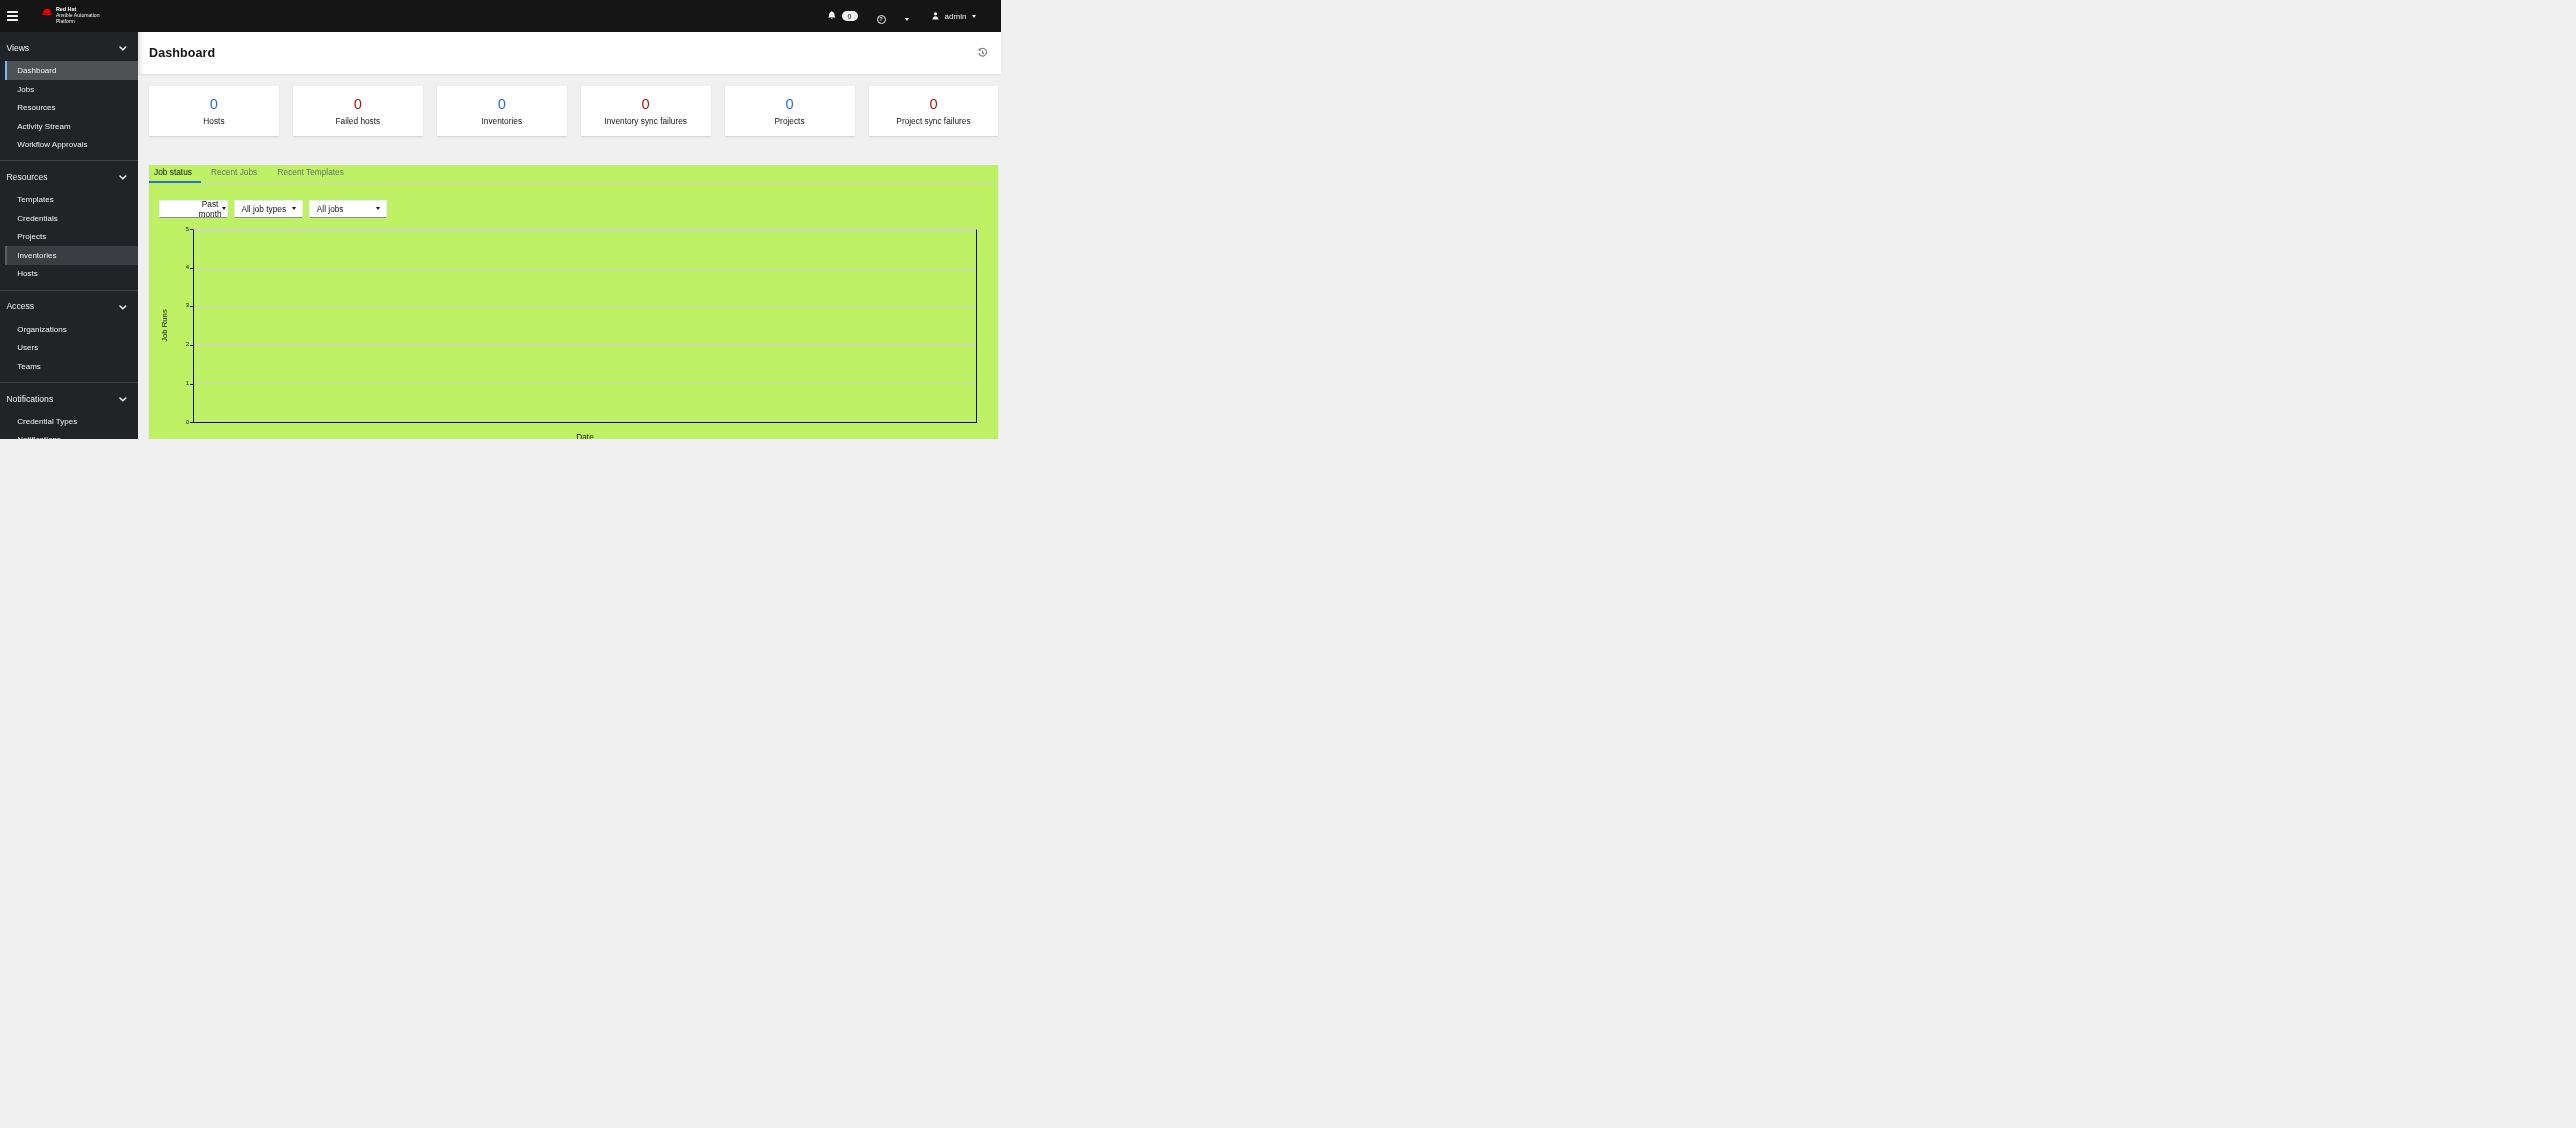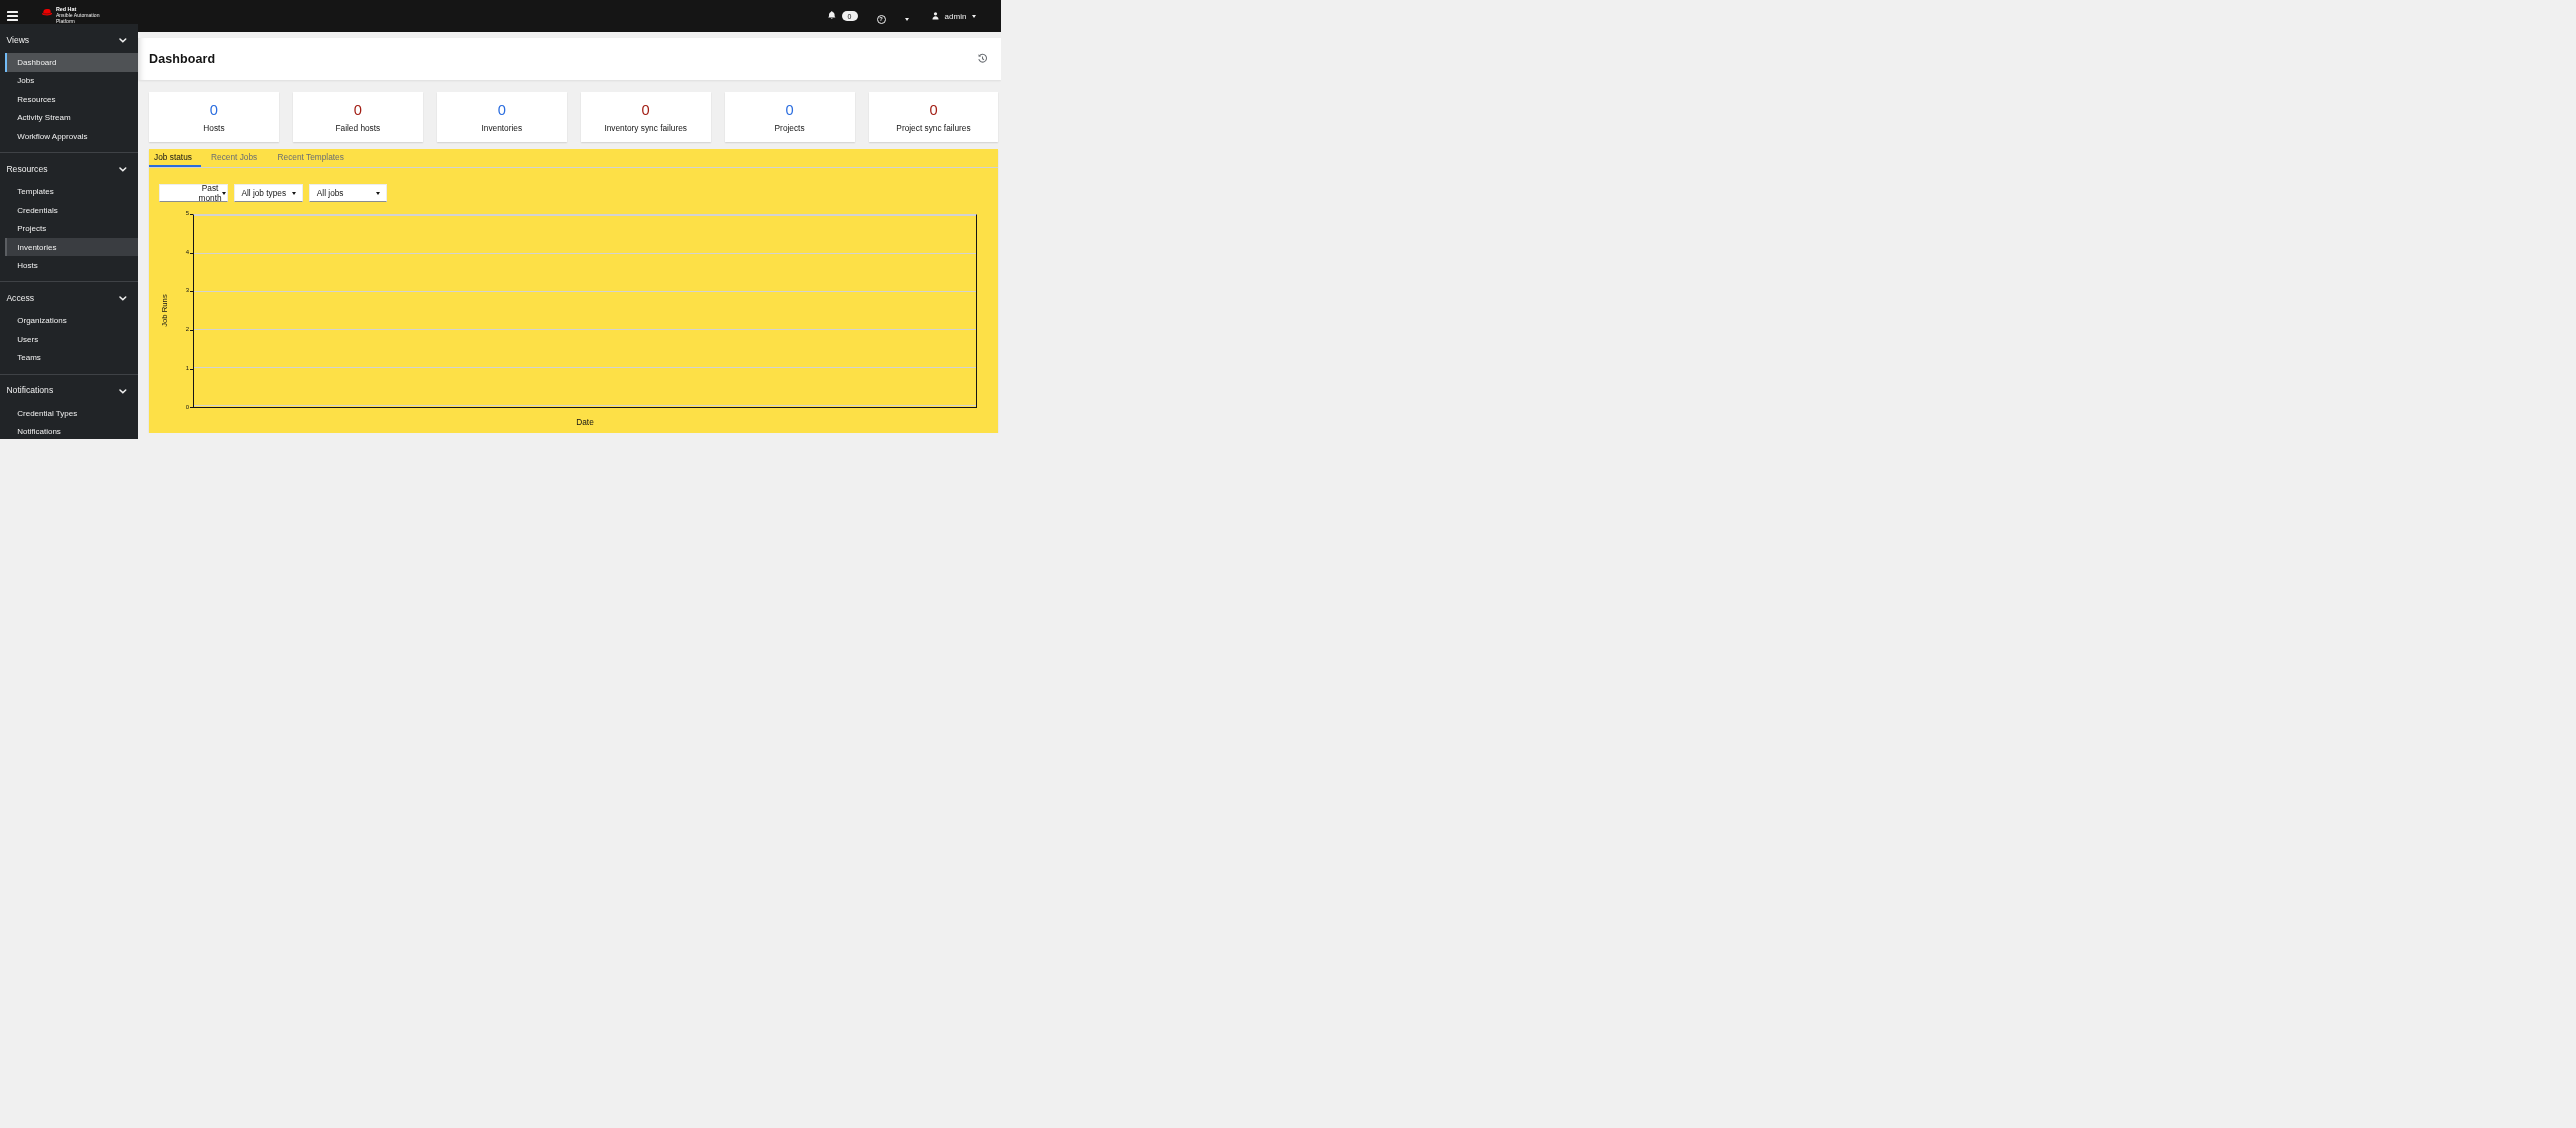--- a/index.html
+++ b/index.html
@@ -21,21 +21,21 @@
     font-size:7px; display:inline-flex; align-items:center; justify-content:center; margin-left:4.5px; padding:0 4.5px; }
   .help-circle { width:9px; height:9px; border:1px solid #f0f0f0; border-radius:50%;
     display:inline-flex; align-items:center; justify-content:center; font-size:5.7px; font-weight:700; color:#f0f0f0; }
   .help-circle::before { content:'?'; }
   .caret { width:0; height:0; border-left:2.9px solid transparent; border-right:2.9px solid transparent;
     border-top:3.2px solid #f0f0f0; display:inline-block; }
   .gap30 { width:19px; } .gap34 { width:22px; }
   .username { font-size:8px; color:#f0f0f0; margin:0 5.1px; }
 
   
-  .layout { display:flex; height:407px;align-items:center; }
+  .layout { display:flex; height:407px; }
 
   
   .sidebar { width:138px; flex:0 0 138px; background:#212427; overflow:hidden; }
   .nav-group { padding-top:7.7px; }
   .group-title { width:100%; background:none; border:none; cursor:pointer;
     display:flex; align-items:center; padding:3.2px 11.5px 3.2px 6.4px; }
   .group-label { font-size:8.6px; color:#f0f0f0; line-height:11.5px; }
   .chev { margin-left:auto; display:flex; }
   .nav-group ul { list-style:none; margin:3.8px 0 6.4px 0; }
   .nav-item { height:18.5px; display:flex; align-items:center; margin-left:5.1px;
@@ -57,21 +57,21 @@
   
   .cards { display:flex; gap:14px; }
   .card { flex:1; background:#fff; height:50px; box-shadow:0 0.6px 1.3px rgba(3,3,3,.13);
     display:flex; flex-direction:column; align-items:center; justify-content:center; cursor:pointer; padding-top:1.3px; }
   .card-num { font-size:14.7px; line-height:16.6px; }
   .num-blue { color:#2b6ddf; }
   .num-red  { color:#a21e14; }
   .card-label { font-size:8.3px; color:#151515; margin-top:3.8px; }
 
   
-  .panel { background:#fde047; margin-top:7px; height:284px; box-shadow:0 0.6px 1.3px rgba(3,3,3,.13); position:relative; }
+  .panel { background:#bef264; margin-top:29px; height:284px; box-shadow:0 0.6px 1.3px rgba(3,3,3,.13); position:relative; }
   .tabs { display:flex; border-bottom:0.6px solid #d2d2d2; }
   .tab { position:relative; background:none; border:none; cursor:pointer;
     padding:3.8px 10.2px 5.7px; font-size:8.3px; line-height:8.3px; color:#6a6e73; }
   .tab:first-child { padding-left:5.1px; padding-right:9px; }
   .tab.active { color:#151515; }
   .tab.active::after { content:''; position:absolute; left:0; right:0; bottom:-0.6px; height:1.9px; background:#2b6cd8; }
 
   .filters { display:flex; gap:6.4px; margin:16.6px 0 0 9.6px; }
   .select { height:18px; background:#fff; border:0.6px solid #ededed; border-bottom:0.6px solid #8a8d90;
     display:inline-flex; align-items:center; justify-content:space-between; padding:0 6.4px;

